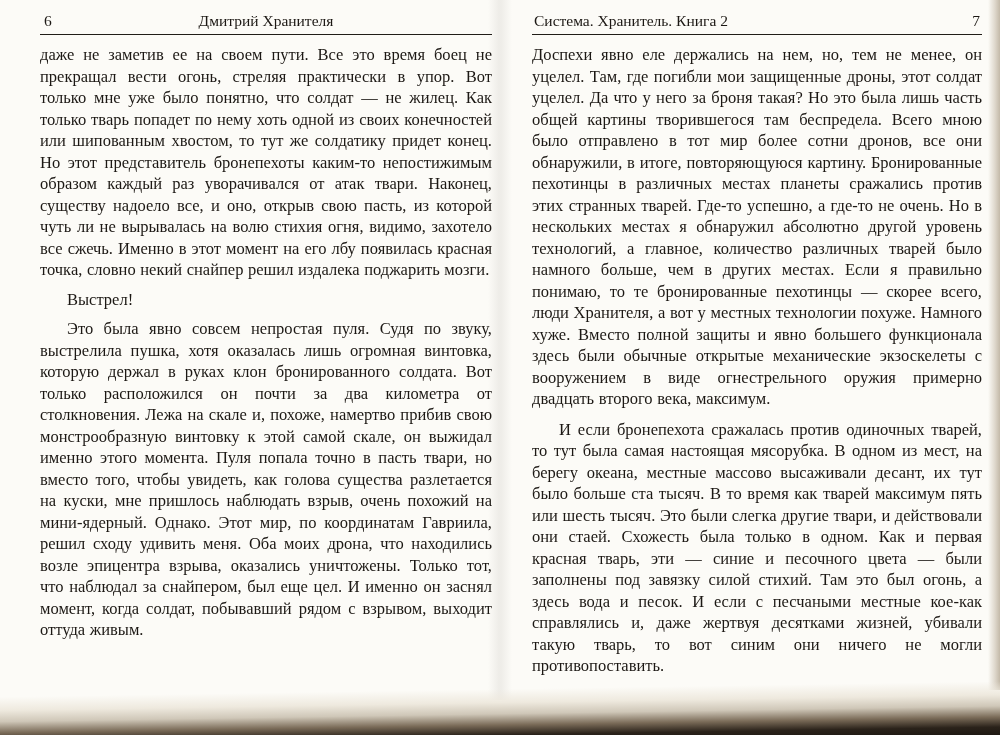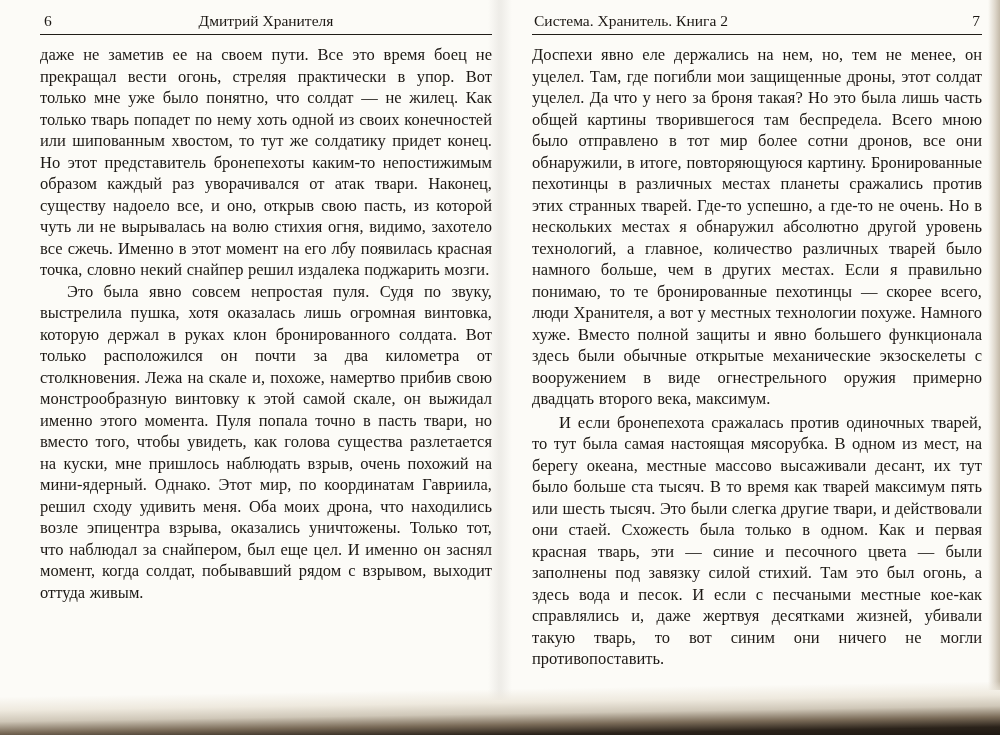--- a/index.html
+++ b/index.html
@@ -57,21 +57,21 @@
     font-size: 16.5px;
     line-height: 21.5px;
     text-align: justify;
     hyphens: auto;
     -webkit-hyphens: auto;
     word-spacing: 0.5px;
   }
   .para { margin: 0; }
   .para.indent { text-indent: 27px; }
   .para.standalone { margin: 8px 0; }
-  .para.gap-top { margin-top: 2px; }
+  .para.gap-top { margin-top: 9px; }
 
   
   .spine {
     position: absolute;
     left: 488px; top: 0;
     width: 24px; height: 700px;
     background: linear-gradient(to right,
       rgba(0,0,0,0) 0%, rgba(60,50,40,0.07) 45%,
       rgba(60,50,40,0.07) 55%, rgba(0,0,0,0) 100%);
     pointer-events: none;
@@ -115,20 +115,21 @@
 <div class="screenshot">
 
   <div class="page page-left">
     <div class="page-header">
       <span class="page-num at-left">6</span>
       <span class="running-title centered">Дмитрий Хранителя</span>
     </div>
     <hr class="header-rule">
     <div class="page-body">
       <p class="para">даже не заметив ее на своем пути. Все это время боец не прекращал вести огонь, стреляя практически в упор. Вот только мне уже было понятно, что солдат — не жилец. Как только тварь попадет по нему хоть одной из своих конечностей или шипованным хвостом, то тут же солдатику придет конец. Но этот представитель бронепехоты каким-то непостижимым образом каждый раз уворачивался от атак твари. Наконец, существу надоело все, и оно, открыв свою пасть, из которой чуть ли не вырывалась на волю стихия огня, видимо, захотело все сжечь. Именно в этот момент на его лбу появилась красная точка, словно некий снайпер решил издалека поджарить мозги.</p>
+      <p class="para indent standalone">Выстрел!</p>
       <p class="para indent">Это была явно совсем непростая пуля. Судя по звуку, выстрелила пушка, хотя оказалась лишь огромная винтовка, которую держал в руках клон бронированного солдата. Вот только расположился он почти за два километра от столкновения. Лежа на скале и, похоже, намертво прибив свою монстрообразную винтовку к этой самой скале, он выжидал именно этого момента. Пуля попала точно в пасть твари, но вместо того, чтобы увидеть, как голова существа разлетается на куски, мне пришлось наблюдать взрыв, очень похожий на мини-ядерный. Однако. Этот мир, по координатам Гавриила, решил сходу удивить меня. Оба моих дрона, что находились возле эпицентра взрыва, оказались уничтожены. Только тот, что наблюдал за снайпером, был еще цел. И именно он заснял момент, когда солдат, побывавший рядом с взрывом, выходит оттуда живым.</p>
     </div>
   </div>
 
   <div class="page page-right">
     <div class="page-header">
       <span class="running-title at-left">Система. Хранитель. Книга 2</span>
       <span class="page-num at-right">7</span>
     </div>
     <hr class="header-rule">

